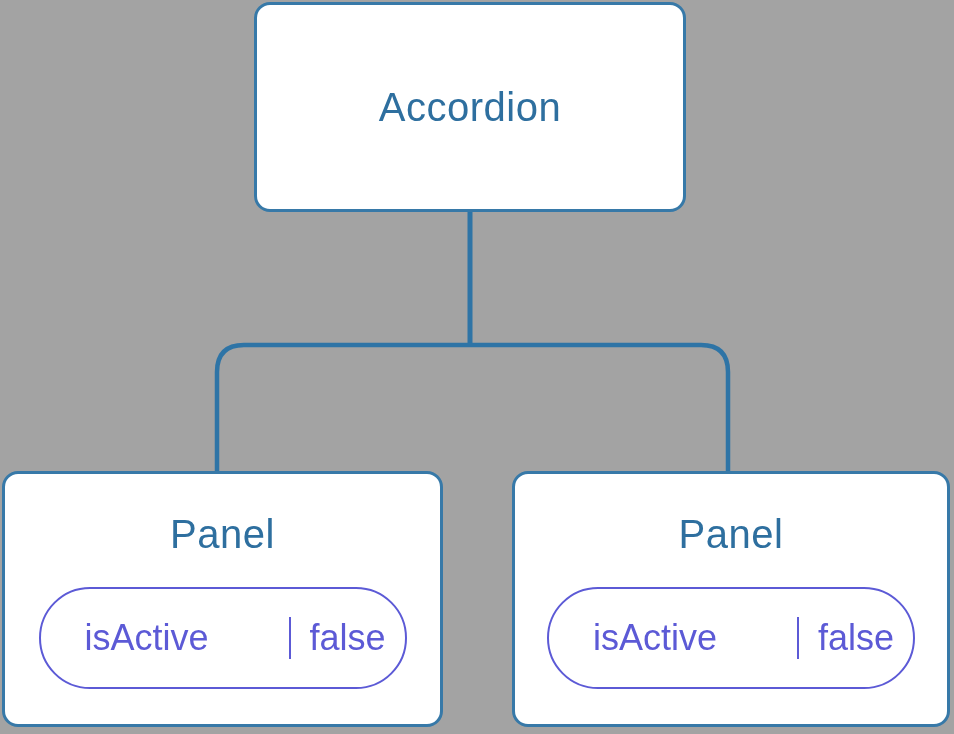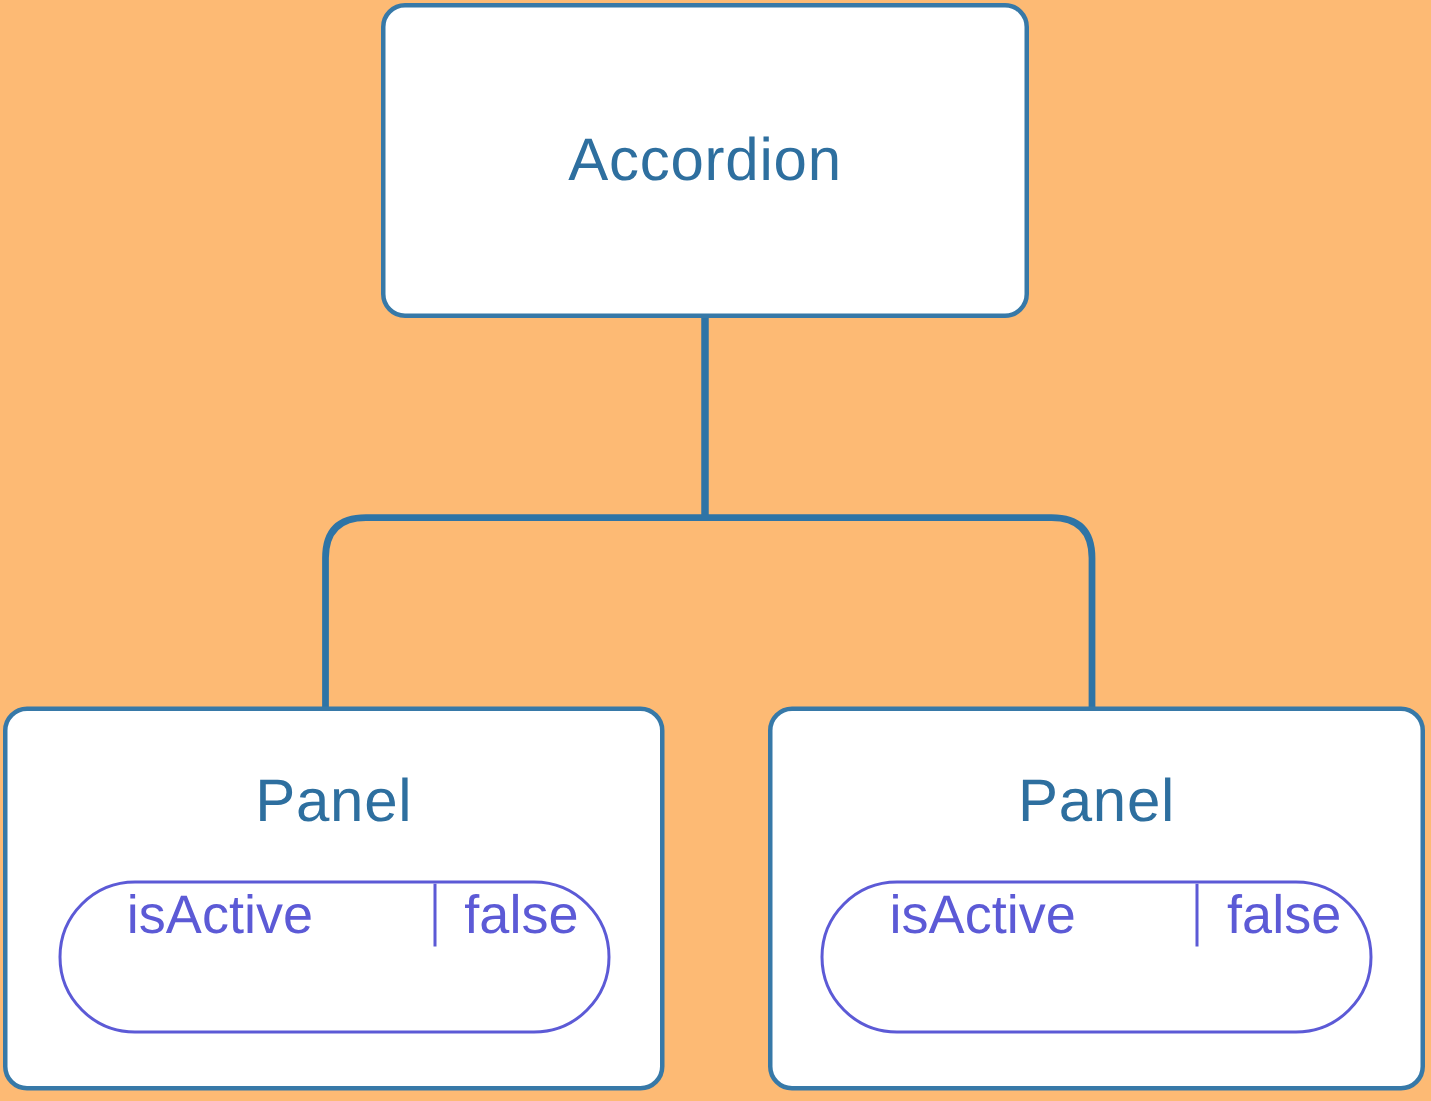--- a/index.html
+++ b/index.html
@@ -5,21 +5,21 @@
   * { margin: 0; padding: 0; box-sizing: border-box; }
   html, body { width: 954px; height: 734px; }
   body {
     font-family: "Liberation Sans", "DejaVu Sans", sans-serif;
     background: #4d6973;
   }
   .canvas {
     position: relative;
     width: 954px;
     height: 734px;
-    background: #fdba74;
+    background: #a3a3a3;
     overflow: hidden;
   }
   .connector-svg {
     position: absolute;
     inset: 0;
     width: 954px;
     height: 734px;
   }
   .node {
     position: absolute;
@@ -58,21 +58,21 @@
     font-weight: 500;
     letter-spacing: 0.5px;
   }
   .state-pill {
     margin-top: 30px;
     width: 368px;
     height: 102px;
     border: 2.5px solid #5c5ad6;
     border-radius: 51px;
     display: flex;
-    align-items: flex-start;
+    align-items: center;
     overflow: hidden;
     background: #ffffff;
   }
   .pill-cell {
     display: flex;
     align-items: center;
     justify-content: center;
     color: #5c5ad6;
     font-size: 36px;
     font-weight: 400;

